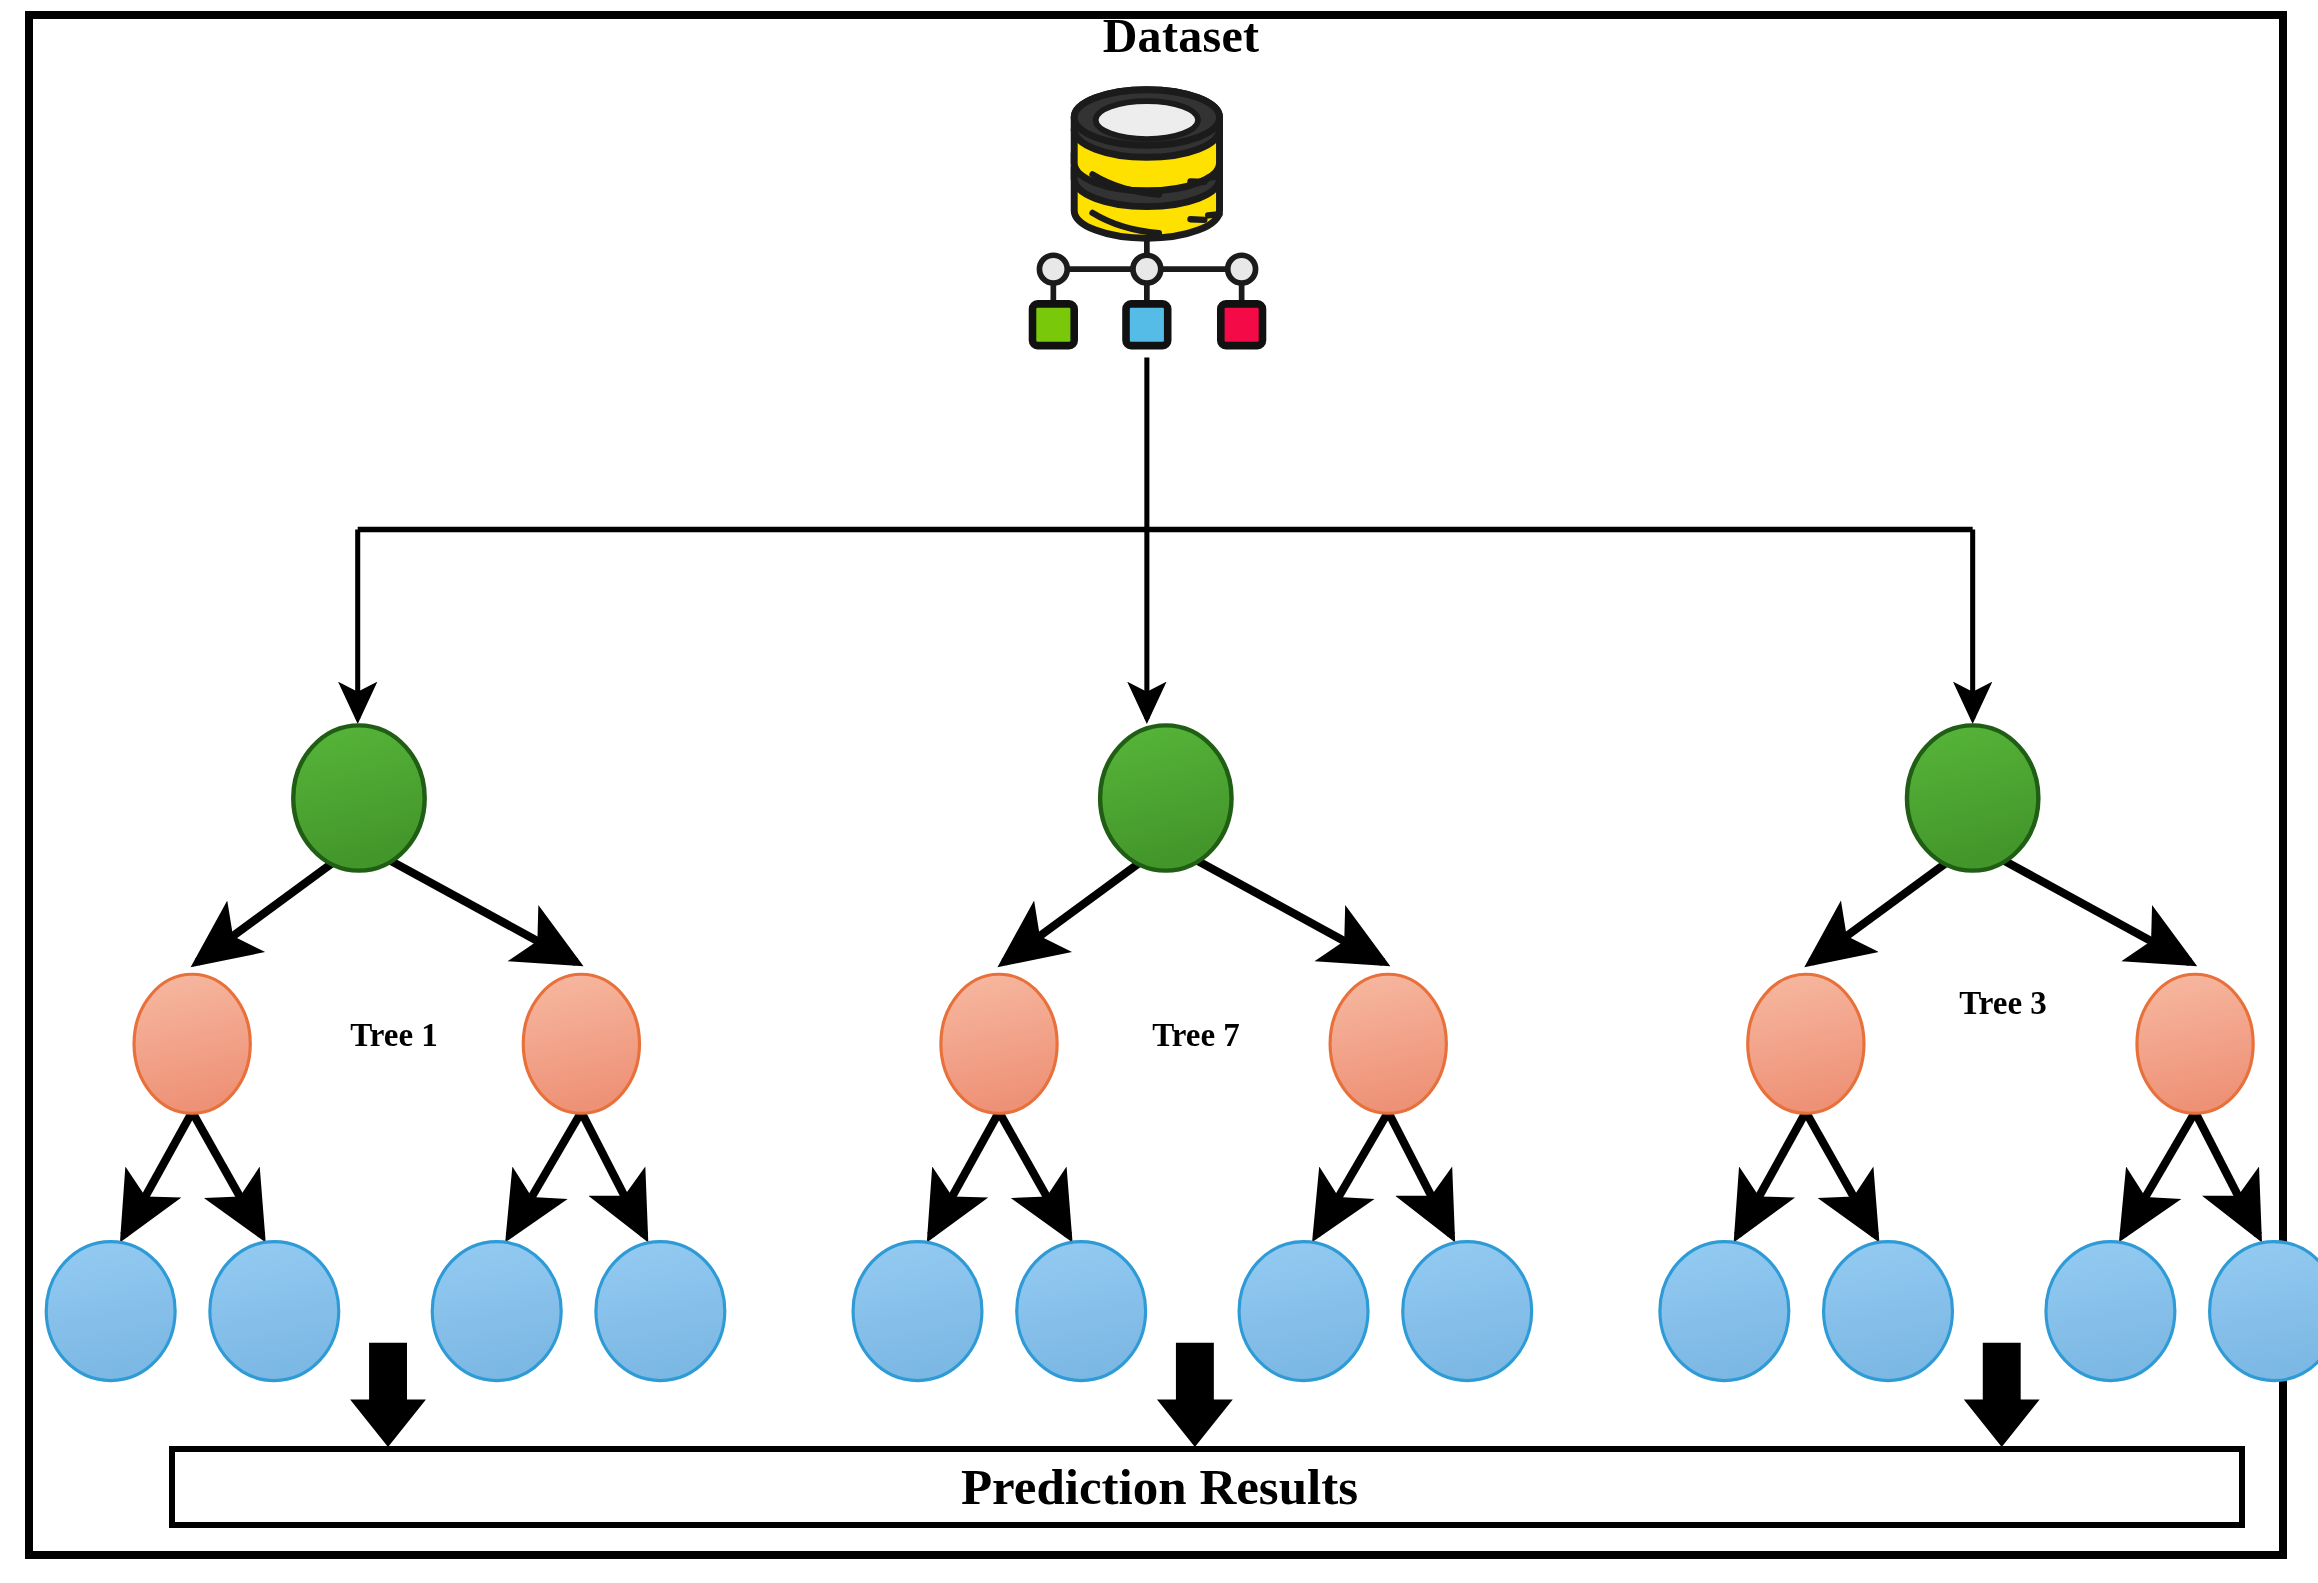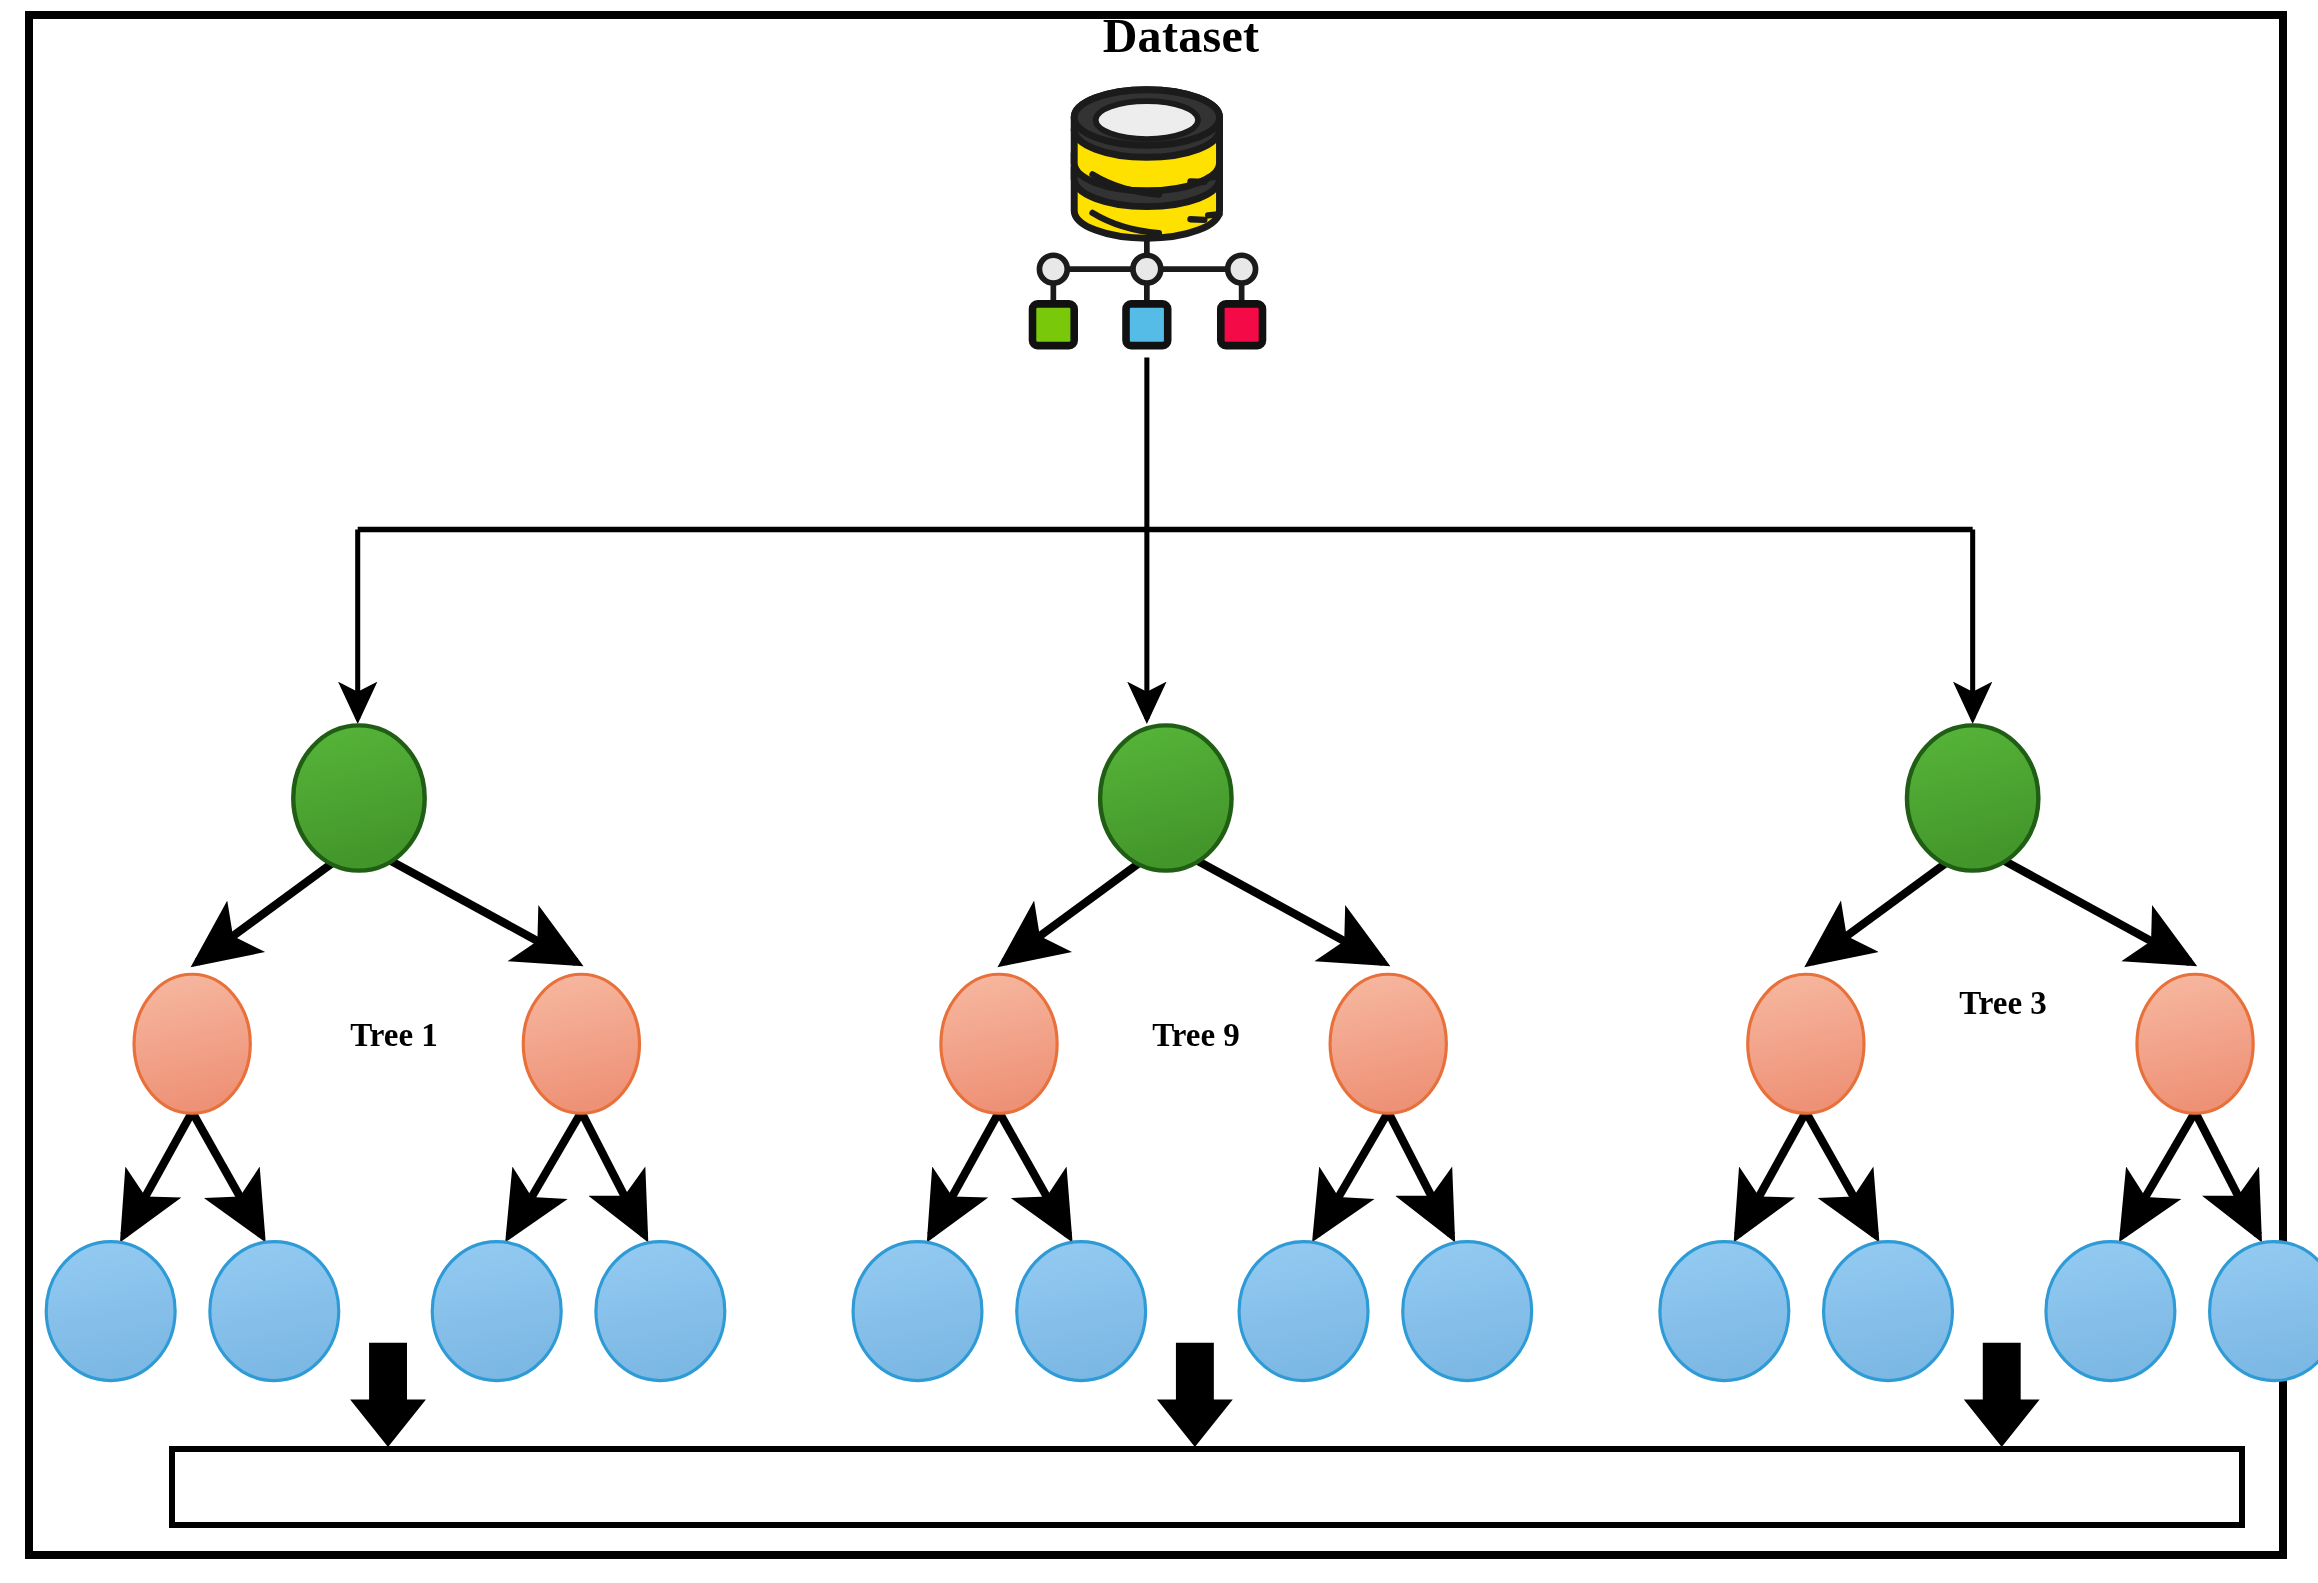--- a/index.html
+++ b/index.html
@@ -189,19 +189,20 @@
       <ellipse cx="2988" cy="2075" rx="102" ry="110" fill="url(#gBlue)" stroke="#2E9BD6" stroke-width="5"></ellipse>
       <ellipse cx="3340" cy="2075" rx="102" ry="110" fill="url(#gBlue)" stroke="#2E9BD6" stroke-width="5"></ellipse>
       <ellipse cx="3599" cy="2075" rx="102" ry="110" fill="url(#gBlue)" stroke="#2E9BD6" stroke-width="5"></ellipse>
       <g>
         <path d="M3138,2125 L3198,2125 L3198,2215 L3228,2215 L3168,2290 L3108,2215 L3138,2215 Z" fill="#000000"></path>
       </g>
     </g>
   </svg>
 
   <div class="txt tree-label" style="left:394px;top:1017px;">Tree 1</div>
-  <div class="txt tree-label" style="left:1196px;top:1017px;">Tree 9</div>
+  <div class="txt tree-label" style="left:1196px;top:1017px;">Tree 7</div>
   <div class="txt tree-label" style="left:2003px;top:985px;">Tree 3</div>
 
   <div id="prediction-box"></div>
+  <div id="prediction-label">Prediction Results</div>
 
 </div>
 
 
 </body></html>

